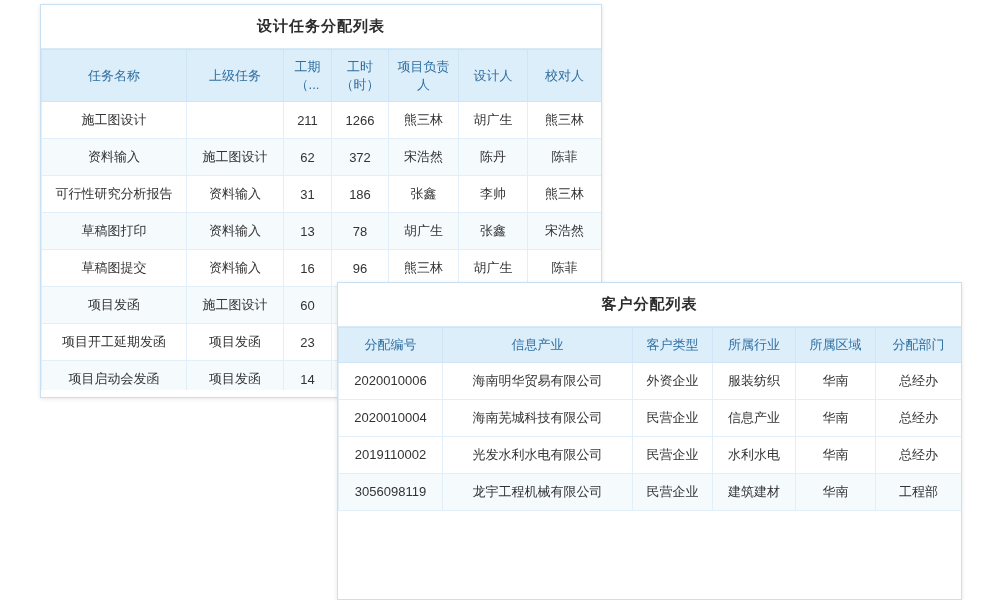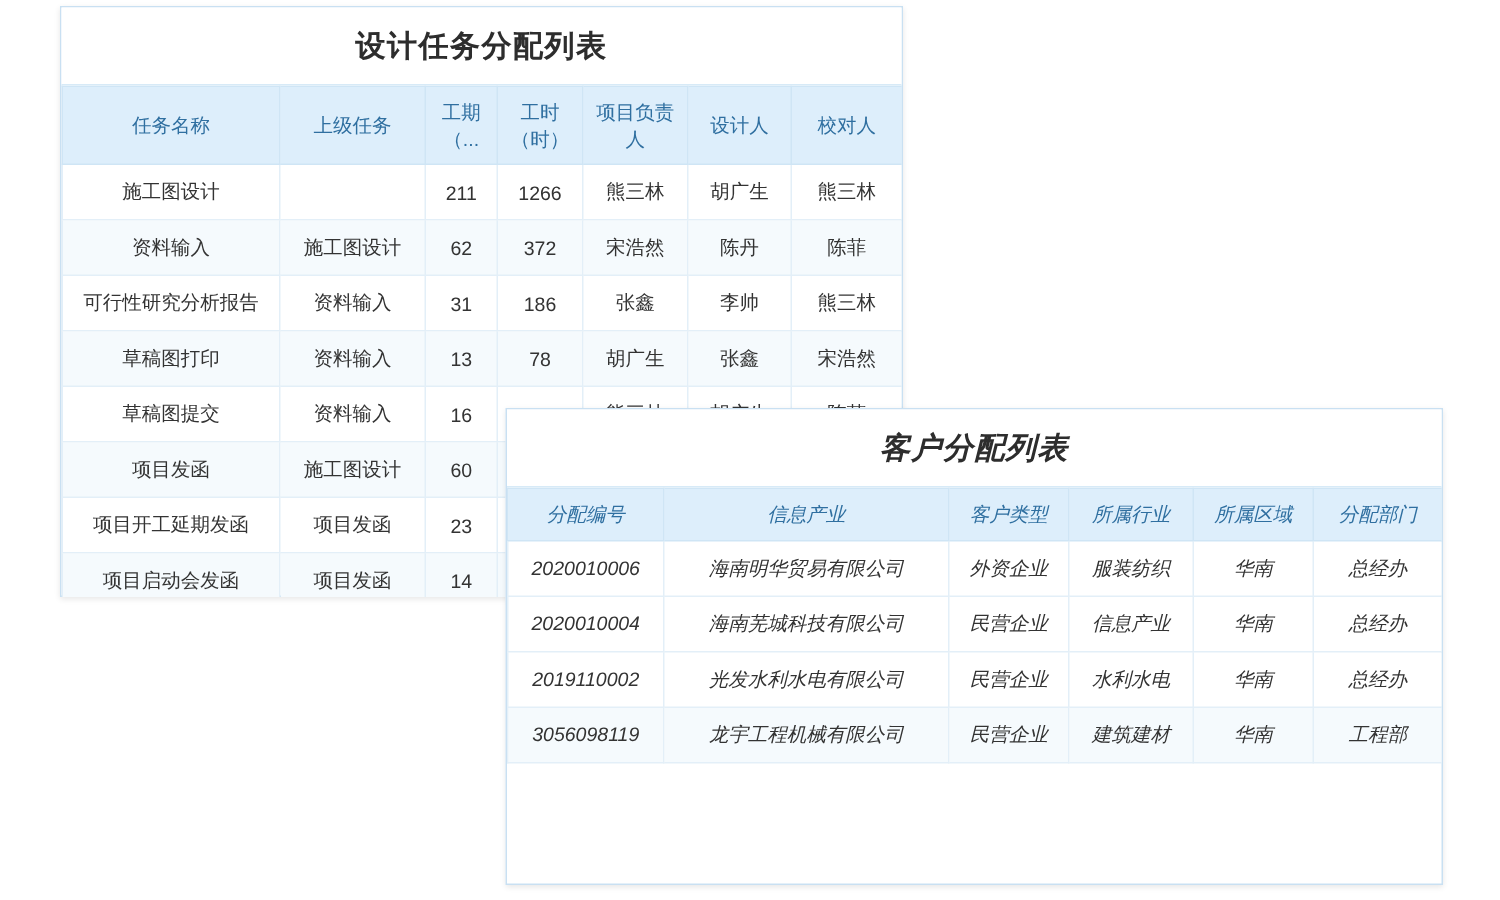--- a/index.html
+++ b/index.html
@@ -20,21 +20,21 @@
   
   .panel {
     position: absolute;
     background: #ffffff;
     border: 1px solid #c9e0f2;
     box-shadow: 0 1px 4px rgba(0,0,0,0.10);
     box-sizing: border-box;
   }
   .panel-title {
     text-align: center;
-    font-size: 20px;
+    font-size: 15px;
     font-weight: bold;
     color: #2d2d2d;
     letter-spacing: 1px;
     padding: 12px 0 12px 0;
     background: #ffffff;
     border-bottom: 1px solid #d7eaf7;
     box-sizing: border-box;
   }
   table.grid {
     border-collapse: collapse;
@@ -82,24 +82,23 @@
     height: 394px;
   }
   #panel-tasks .body {
     height: 341px;
     overflow: hidden;
   }
 
   
   #panel-customers {
     left: 337px;
-    top: 272px;
+    top: 282px;
     width: 625px;
     height: 318px;
-    font-style: italic;
   }
   #panel-customers .body {
     height: 265px;
     overflow: hidden;
   }
 </style>
 </head>
 <body>
 
 <div class="stage">

